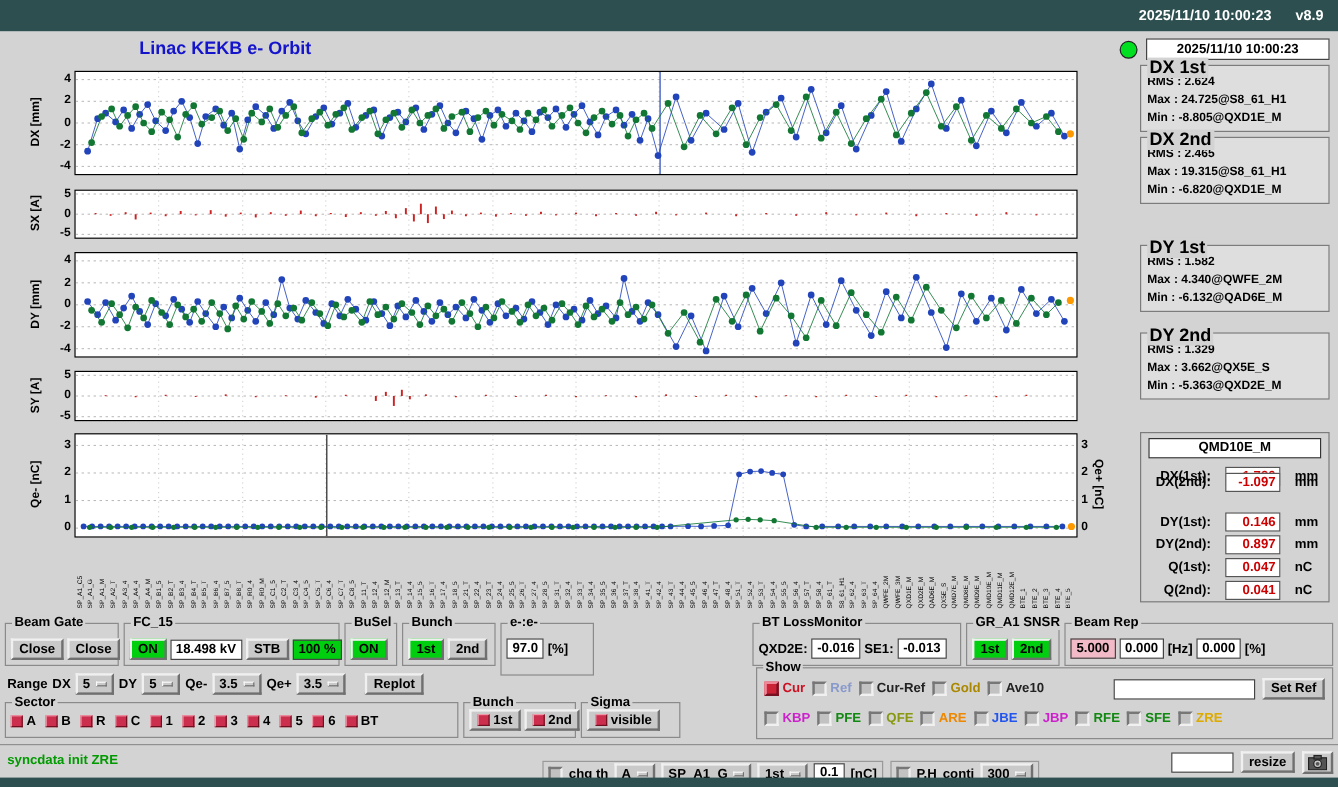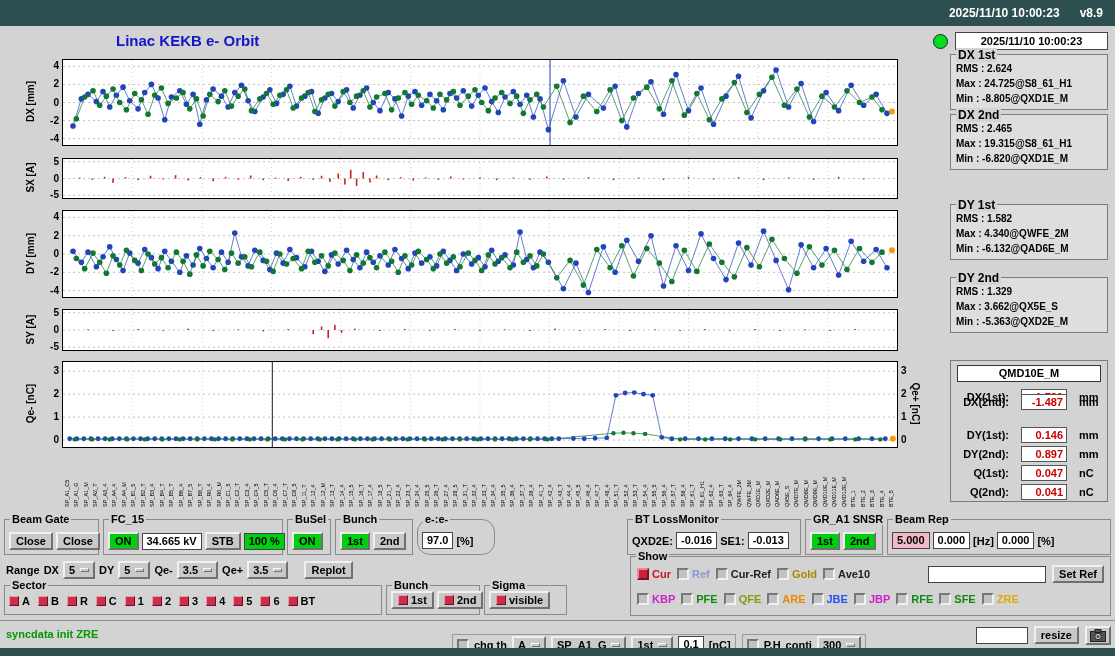--- a/index.html
+++ b/index.html
@@ -16,36 +16,36 @@
 #plot4{top:361px;height:87px;}
 .ylab{position:absolute;width:70px;text-align:center;font-size:10px;font-weight:bold;color:#000;transform:rotate(-90deg);}
 .ylabr{transform:rotate(90deg);}
 .tick{position:absolute;width:20px;text-align:right;font-size:10px;font-weight:bold;color:#000;}
 .tickr{width:16px;text-align:left;}
 .xband{position:absolute;left:62px;top:451px;width:836px;height:57px;overflow:hidden;}
 .xlab{position:absolute;top:1px;writing-mode:vertical-rl;transform:rotate(180deg);font-size:5.5px;line-height:6px;color:#000;height:55px;overflow:hidden;}
 .dot{position:absolute;left:933px;top:34px;width:15px;height:15px;border-radius:50%;background:#00e020;border:1px solid #222;}
 .tsbox{position:absolute;left:955px;top:32px;width:153px;height:18px;background:#fff;border:1px solid #444;font-size:11px;font-weight:bold;text-align:center;line-height:16px;}
 .statbox{position:absolute;left:950px;width:158px;height:56px;border:1px solid #7c7c7c;background:#dedede;padding-top:6px;}
-.statbox .bt{position:absolute;top:-7px;left:5px;background:#d3d3d3;font-size:12px;font-weight:bold;padding:0 2px;}
+.statbox .bt{position:absolute;top:-7px;left:5px;background:#d3d3d3;font-size:15px;font-weight:bold;padding:0 2px;}
 .statbox .ln{font-size:10px;font-weight:bold;line-height:15px;padding-left:5px;white-space:nowrap;}
 .monitor{position:absolute;left:950px;top:360px;width:158px;height:142px;border:1px solid #7c7c7c;}
 .montitle{position:absolute;left:6px;top:4px;width:144px;height:17px;background:#fff;border:1px solid #333;font-size:11px;font-weight:bold;text-align:center;line-height:15px;}
 .monrow{position:absolute;left:2px;height:17px;display:flex;align-items:center;gap:12px;width:154px;}
 .monrow .ml{width:56px;text-align:right;font-size:11px;font-weight:bold;white-space:nowrap;}
 .monrow .mv{width:46px;background:#fff;border:1px solid #555;color:#cc0000;font-size:11px;font-weight:bold;text-align:right;padding-right:3px;line-height:14px;}
 .monrow .mu{font-size:11px;font-weight:bold;}
 .group{position:absolute;border:1px solid #8a8a8a;}
 .gtitle{position:absolute;top:-7px;left:5px;background:#d3d3d3;font-size:11px;font-weight:bold;padding:0 2px;white-space:nowrap;}
 .grow{position:absolute;left:4px;top:12px;display:flex;align-items:center;gap:3px;}
 #g-beamgate{left:4px;top:519px;width:95px;height:36px;}
 #g-fc15{left:103px;top:519px;width:180px;height:36px;}
 #g-busel{left:287px;top:519px;width:44px;height:36px;}
 #g-bunch1{left:335px;top:519px;width:78px;height:36px;}
-#g-ee{left:417px;top:519px;width:78px;height:36px;border-radius:13px;}
+#g-ee{left:417px;top:519px;width:78px;height:44px;}
 #g-btcol{left:499px;top:519px;width:124px;height:36px;}
 #g-btloss{left:627px;top:519px;width:174px;height:36px;}
 #g-grsnsr{left:805px;top:519px;width:78px;height:36px;}
 #g-beamrep{left:887px;top:519px;width:224px;height:36px;}
 #g-sector{left:4px;top:585px;width:378px;height:30px;}
 #g-sector .grow{top:9px;gap:8px;}
 #g-bunch2{left:386px;top:585px;width:94px;height:30px;}
 #g-bunch2 .grow{top:5px;}
 #g-sigma{left:484px;top:585px;width:83px;height:30px;}
 #g-sigma .grow{top:5px;}
@@ -920,21 +920,21 @@
   <div class="monitor">
     <div class="montitle">QMD10E_M</div>
     <div>
         <div class="monrow" style="top: 27px;">
           <span class="ml">DX(1st):</span>
           <span class="mv">-1.730</span>
           <span class="mu">mm</span>
         </div>
         <div class="monrow" style="top: 32px;">
           <span class="ml">DX(2nd):</span>
-          <span class="mv">-1.487</span>
+          <span class="mv">-1.097</span>
           <span class="mu">mm</span>
         </div>
         <div class="monrow" style="top: 65px;">
           <span class="ml">DY(1st):</span>
           <span class="mv">0.146</span>
           <span class="mu">mm</span>
         </div>
         <div class="monrow" style="top: 84px;">
           <span class="ml">DY(2nd):</span>
           <span class="mv">0.897</span>
@@ -958,21 +958,21 @@
     <div class="grow">
       <button class="btn">Close</button>
       <button class="btn">Close</button>
     </div>
   </div>
 
   <div class="group" id="g-fc15">
     <span class="gtitle">FC_15</span>
     <div class="grow">
       <button class="btn green">ON</button>
-      <span class="disp">34.665 kV</span>
+      <span class="disp">18.498 kV</span>
       <button class="btn">STB</button>
       <span class="disp green">100 %</span>
     </div>
   </div>
 
   <div class="group" id="g-busel">
     <span class="gtitle">BuSel</span>
     <div class="grow">
       <button class="btn green">ON</button>
     </div>

